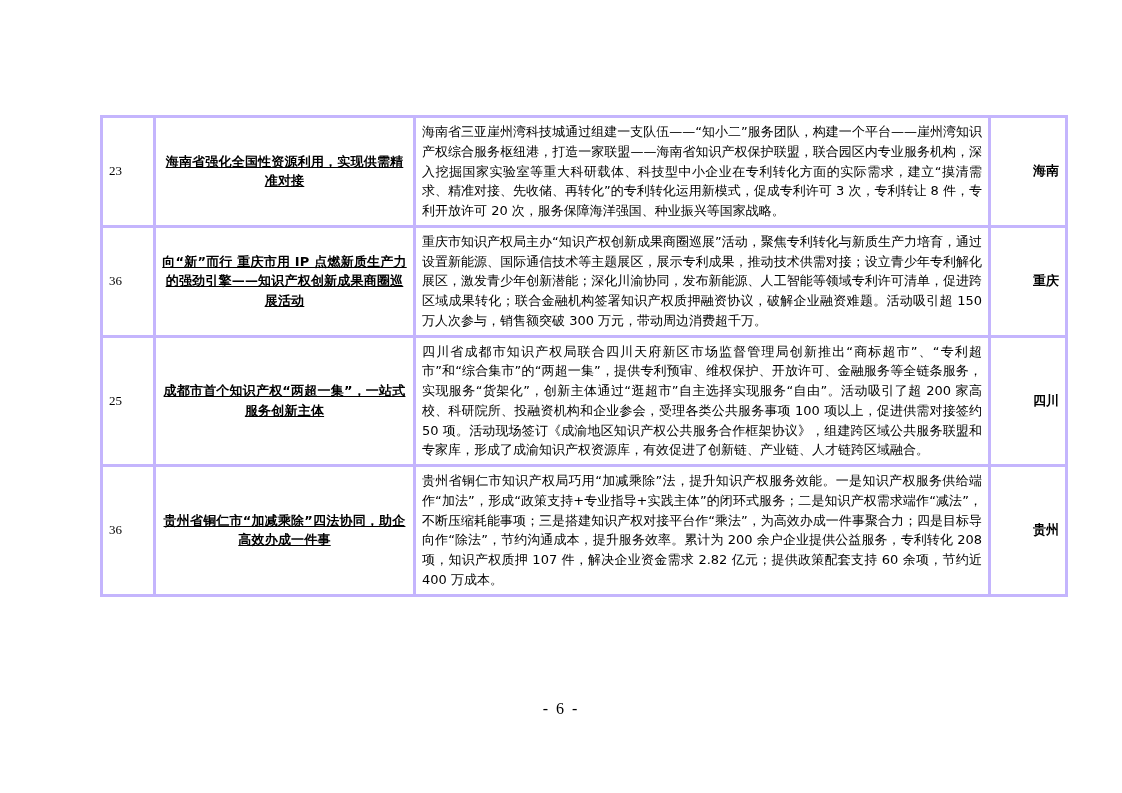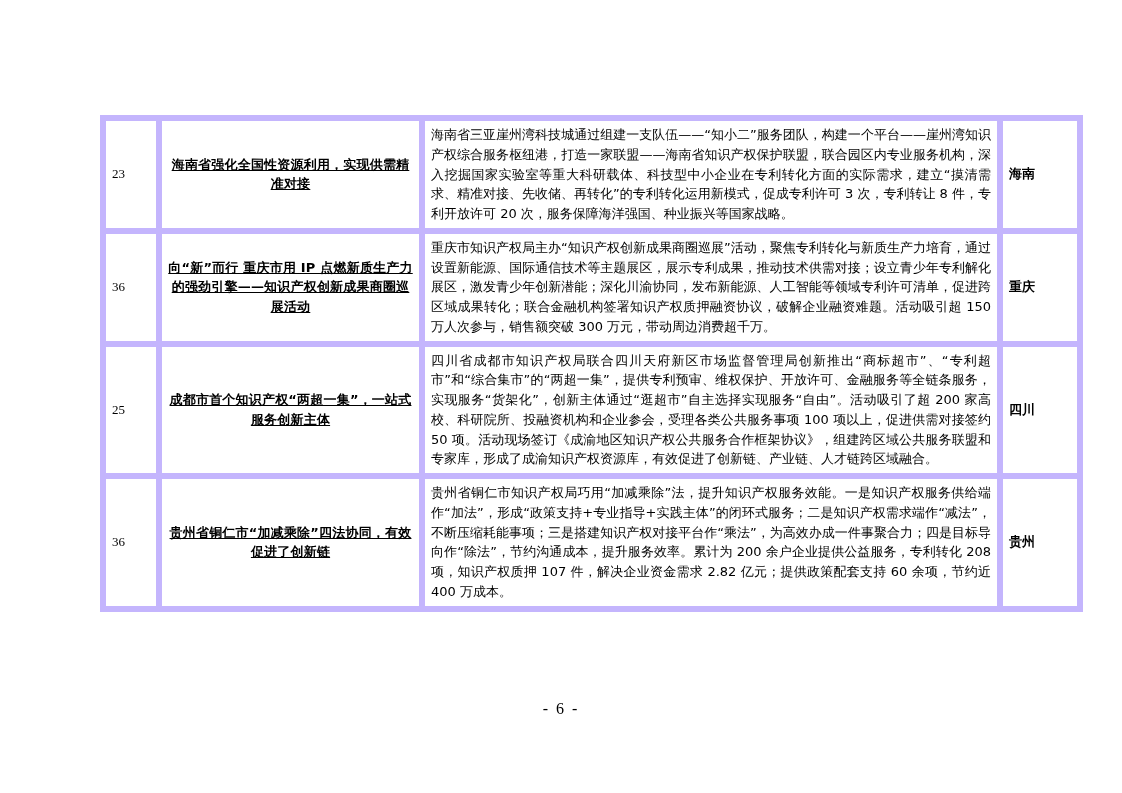--- a/index.html
+++ b/index.html
@@ -24,21 +24,21 @@
   }
   table.doc-table {
     position: absolute;
     left: 100px;
     top: 115px;
     width: 923px;
     border-collapse: collapse;
     table-layout: fixed;
   }
   table.doc-table td {
-    border: 6px solid #c4b5fd;
+    border: 3px solid #c4b5fd;
     vertical-align: middle;
     padding: 4px 6px;
     font-size: 13px;
     margin-top: 20px;
   }
   td.col-num {
     width: 38px;
     text-align: left;
     font-family: "Liberation Serif", "DejaVu Serif", serif;
     font-size: 15px;
@@ -58,21 +58,21 @@
     width: 560px;
     text-align: justify;
     text-justify: inter-ideograph;
     font-family: "DejaVu Sans", "Liberation Sans", sans-serif;
     font-size: 12.6px;
     line-height: 1.52;
     padding: 6px 7px;
   }
   td.col-region {
     width: 62px;
-    text-align: left;
+    text-align: right;
     font-family: "DejaVu Sans", "Liberation Sans", sans-serif;
     font-weight: bold;
     font-size: 14px;
   }
   .page-number {
     position: absolute;
     left: 0;
     top: 700px;
     width: 1122px;
     text-align: center;
@@ -101,21 +101,21 @@
         <td class="col-region">重庆</td>
       </tr>
       <tr>
         <td class="col-num">25</td>
         <td class="col-title">成都市首个知识产权“两超一集”，一站式服务创新主体</td>
         <td class="col-desc">四川省成都市知识产权局联合四川天府新区市场监督管理局创新推出“商标超市”、“专利超市”和“综合集市”的“两超一集”，提供专利预审、维权保护、开放许可、金融服务等全链条服务，实现服务“货架化”，创新主体通过“逛超市”自主选择实现服务“自由”。活动吸引了超 200 家高校、科研院所、投融资机构和企业参会，受理各类公共服务事项 100 项以上，促进供需对接签约 50 项。活动现场签订《成渝地区知识产权公共服务合作框架协议》，组建跨区域公共服务联盟和专家库，形成了成渝知识产权资源库，有效促进了创新链、产业链、人才链跨区域融合。</td>
         <td class="col-region">四川</td>
       </tr>
       <tr>
         <td class="col-num">36</td>
-        <td class="col-title">贵州省铜仁市“加减乘除”四法协同，有效促进了创新链</td>
+        <td class="col-title">贵州省铜仁市“加减乘除”四法协同，助企高效办成一件事</td>
         <td class="col-desc">贵州省铜仁市知识产权局巧用“加减乘除”法，提升知识产权服务效能。一是知识产权服务供给端作“加法”，形成“政策支持+专业指导+实践主体”的闭环式服务；二是知识产权需求端作“减法”，不断压缩耗能事项；三是搭建知识产权对接平台作“乘法”，为高效办成一件事聚合力；四是目标导向作“除法”，节约沟通成本，提升服务效率。累计为 200 余户企业提供公益服务，专利转化 208 项，知识产权质押 107 件，解决企业资金需求 2.82 亿元；提供政策配套支持 60 余项，节约近 400 万成本。</td>
         <td class="col-region">贵州</td>
       </tr>
     </tbody>
   </table>
 
   <div class="page-number">- 6 -</div>
 
 </div>
 

